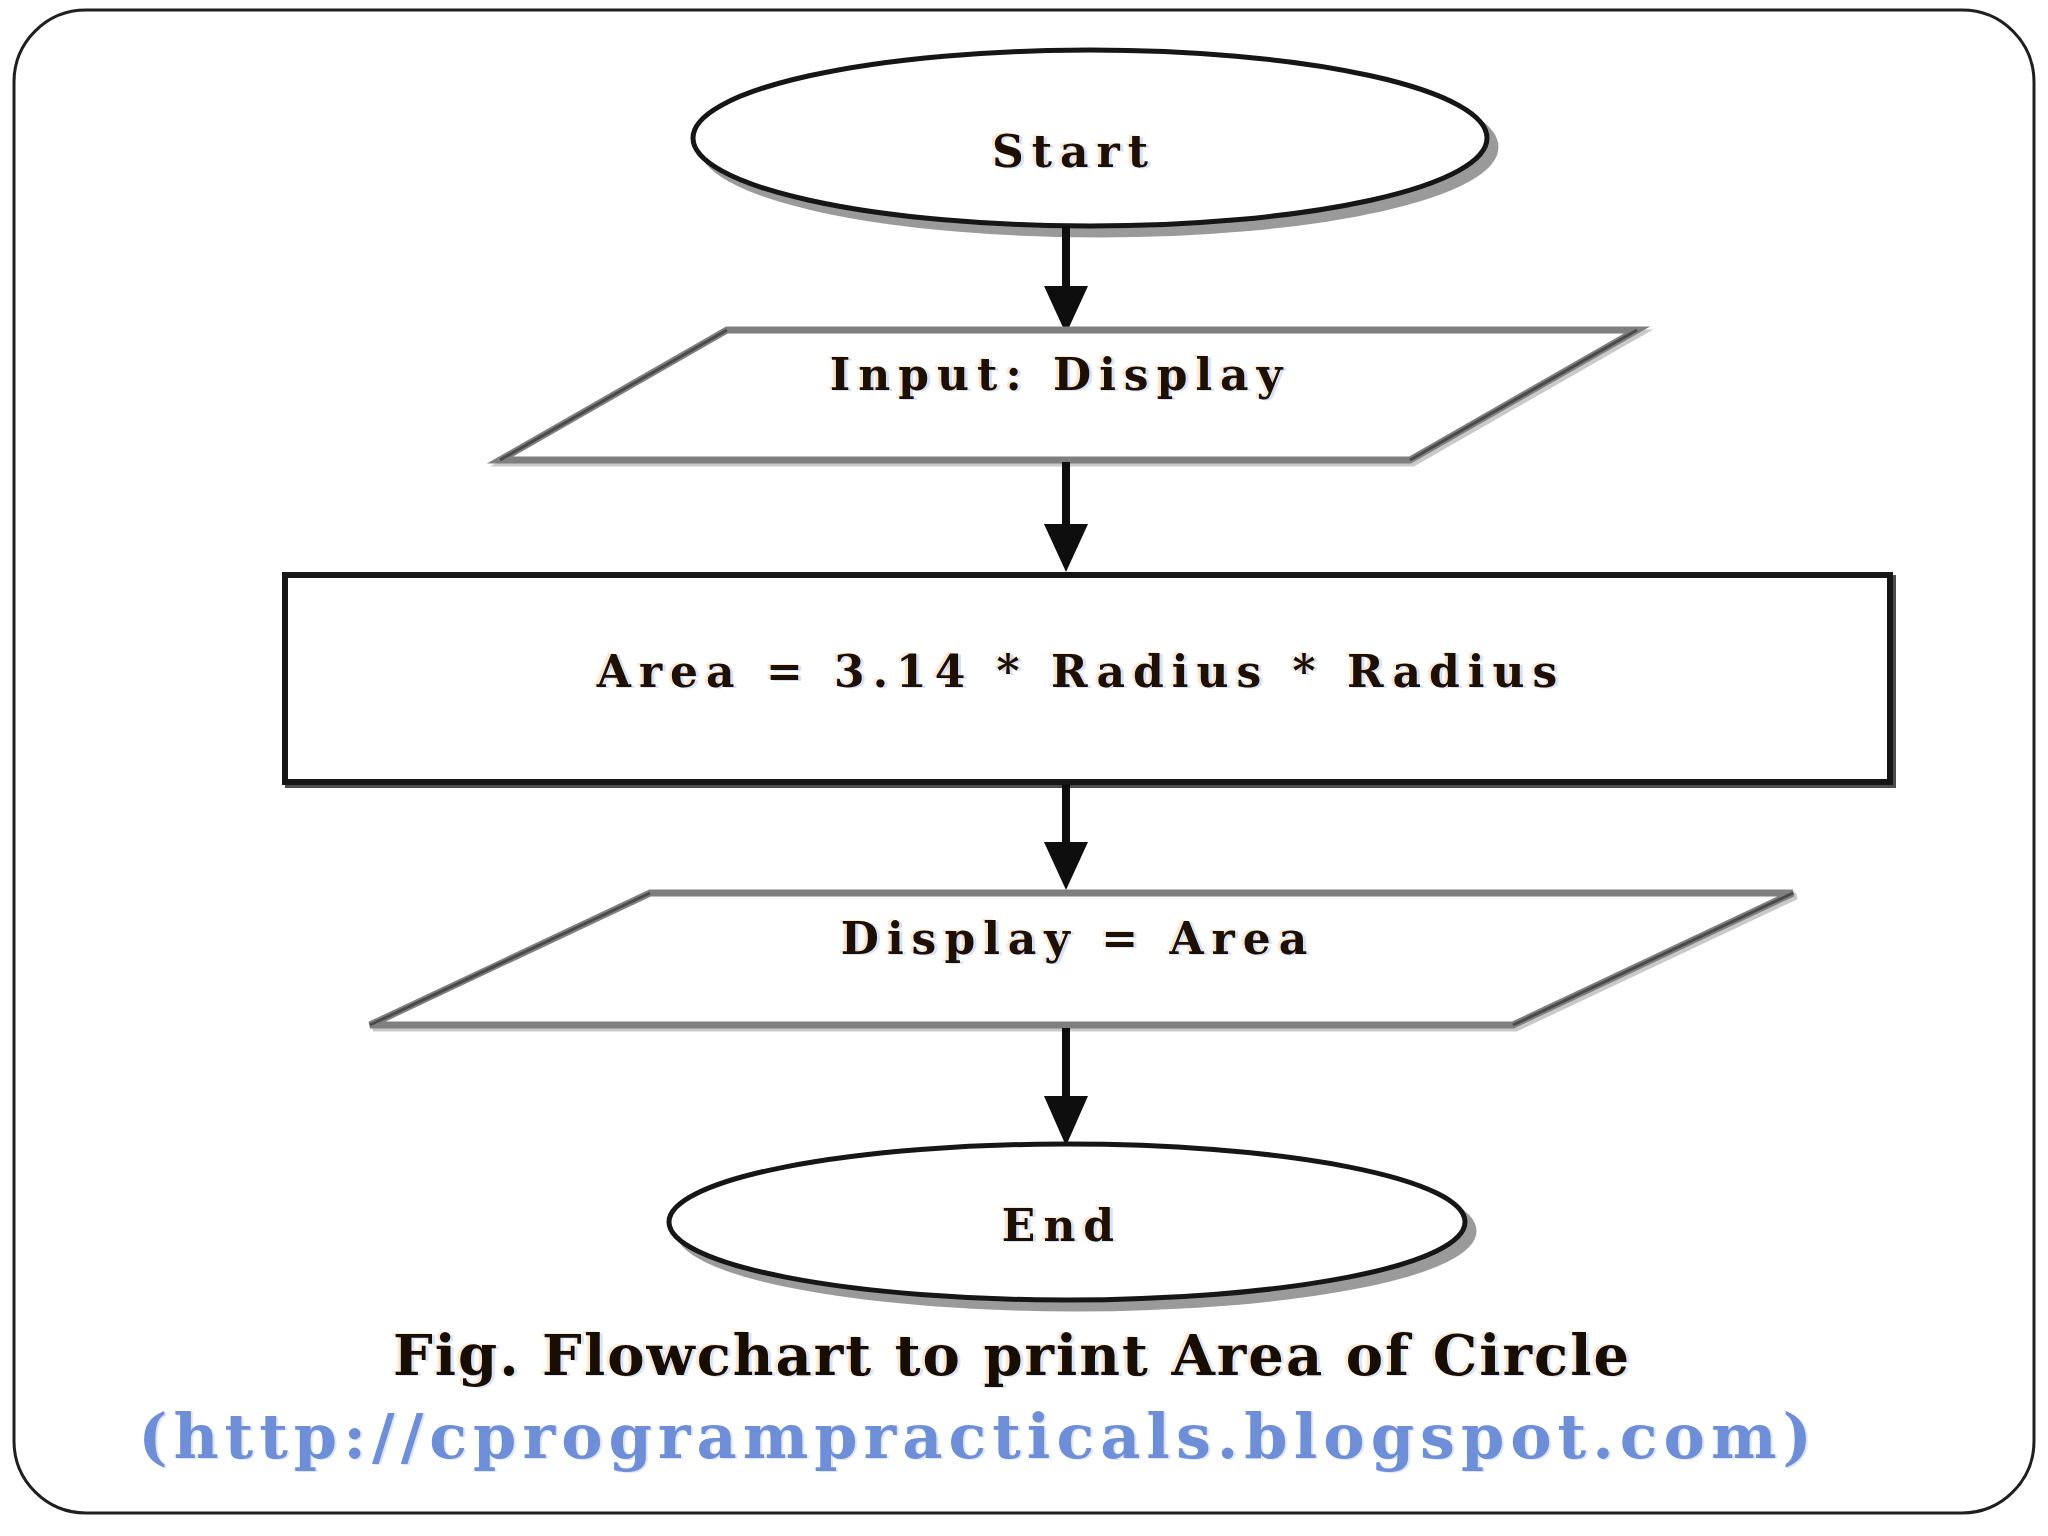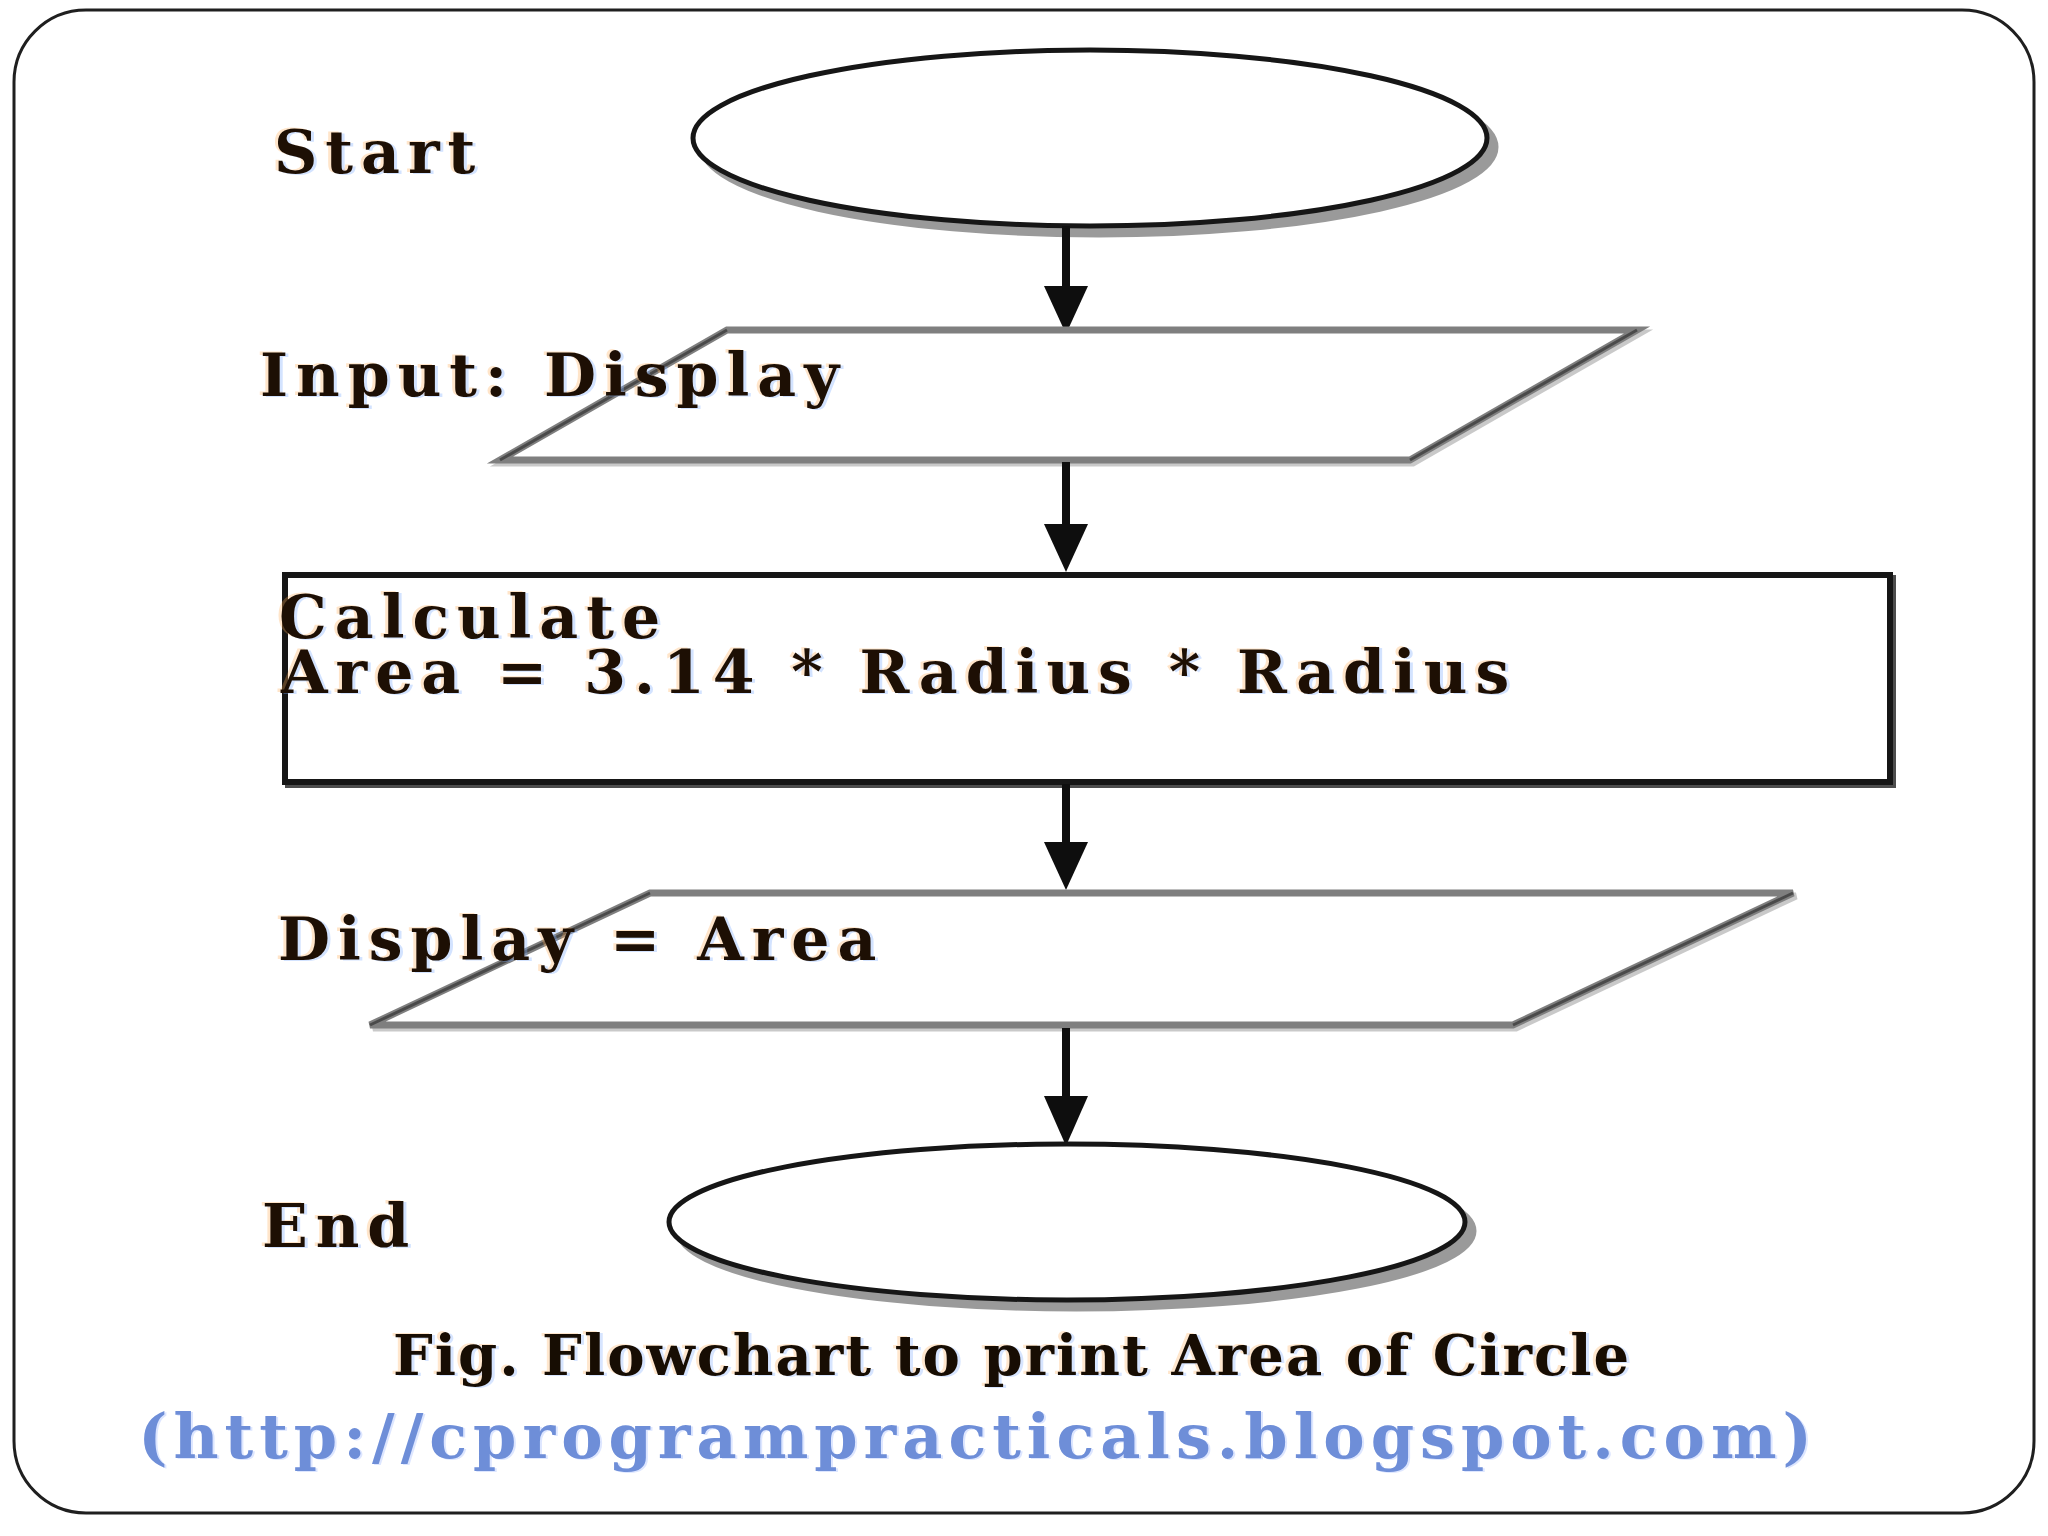--- a/index.html
+++ b/index.html
@@ -23,22 +23,22 @@
   .frame-line{fill:none;stroke:#1f1f1f;stroke-width:3;}
   .terminator{fill:#ffffff;stroke:var(--shape-black);stroke-width:5;filter:drop-shadow(9px 9px 0 #9a9a9a);}
   .io-shape{fill:#ffffff;stroke:var(--shape-gray);stroke-width:7;filter:drop-shadow(3px 3px 0 #c9c9c9);}
   .io-slant{stroke:#4a4a4a;stroke-width:3;}
   .process{fill:#ffffff;stroke:var(--shape-black);stroke-width:6;filter:drop-shadow(3px 3px 0 #4d4d4d);}
   .flow-line{stroke:#0e0e0e;stroke-width:8;}
   .flow-head{fill:#0e0e0e;}
 
   
   .label{
-    position:absolute;width:1600px;line-height:72px;
-    font-weight:bold;font-size:60px;letter-spacing:8px;color:var(--ink);
+    position:absolute;width:1600px;text-align:center;line-height:72px;
+    font-weight:bold;font-size:44px;letter-spacing:8px;color:var(--ink);
     text-shadow:3px 1px 0 rgba(130,175,255,.35), -3px -1px 0 rgba(255,170,80,.30);
     white-space:nowrap;
   }
   .caption{
     position:absolute;width:1600px;text-align:center;line-height:76px;
     font-weight:bold;font-size:56px;letter-spacing:2px;color:#170d03;
     text-shadow:3px 1px 0 rgba(130,175,255,.32), -3px -1px 0 rgba(255,170,80,.28);
     white-space:nowrap;
   }
   .source-url{
@@ -89,21 +89,20 @@
       <polygon points="1044,1096 1088,1096 1066,1146" class="flow-head"></polygon>
     </g>
 
     <ellipse cx="1067" cy="1222" rx="398" ry="78" class="terminator"></ellipse>
   </svg>
 
   <div class="label" style="left:274px;top:116px;">Start</div>
 
   <div class="label" style="left:260px;top:339px;">Input: Display</div>
 
-  <div class="label" style="left:279px;top:581px;">Calculate</div>
 
   <div class="label" style="left:281px;top:636px;">Area = 3.14 * Radius * Radius</div>
 
   <div class="label" style="left:262px;top:1190px;">End</div>
 
   <div class="label" style="left:278px;top:903px;">Display = Area</div>
 
   <div class="caption" style="left:212px;top:1317px;">Fig. Flowchart to print Area of Circle</div>
 
   <div class="source-url" style="left:28px;top:1399px;">(http://cprogrampracticals.blogspot.com)</div>

